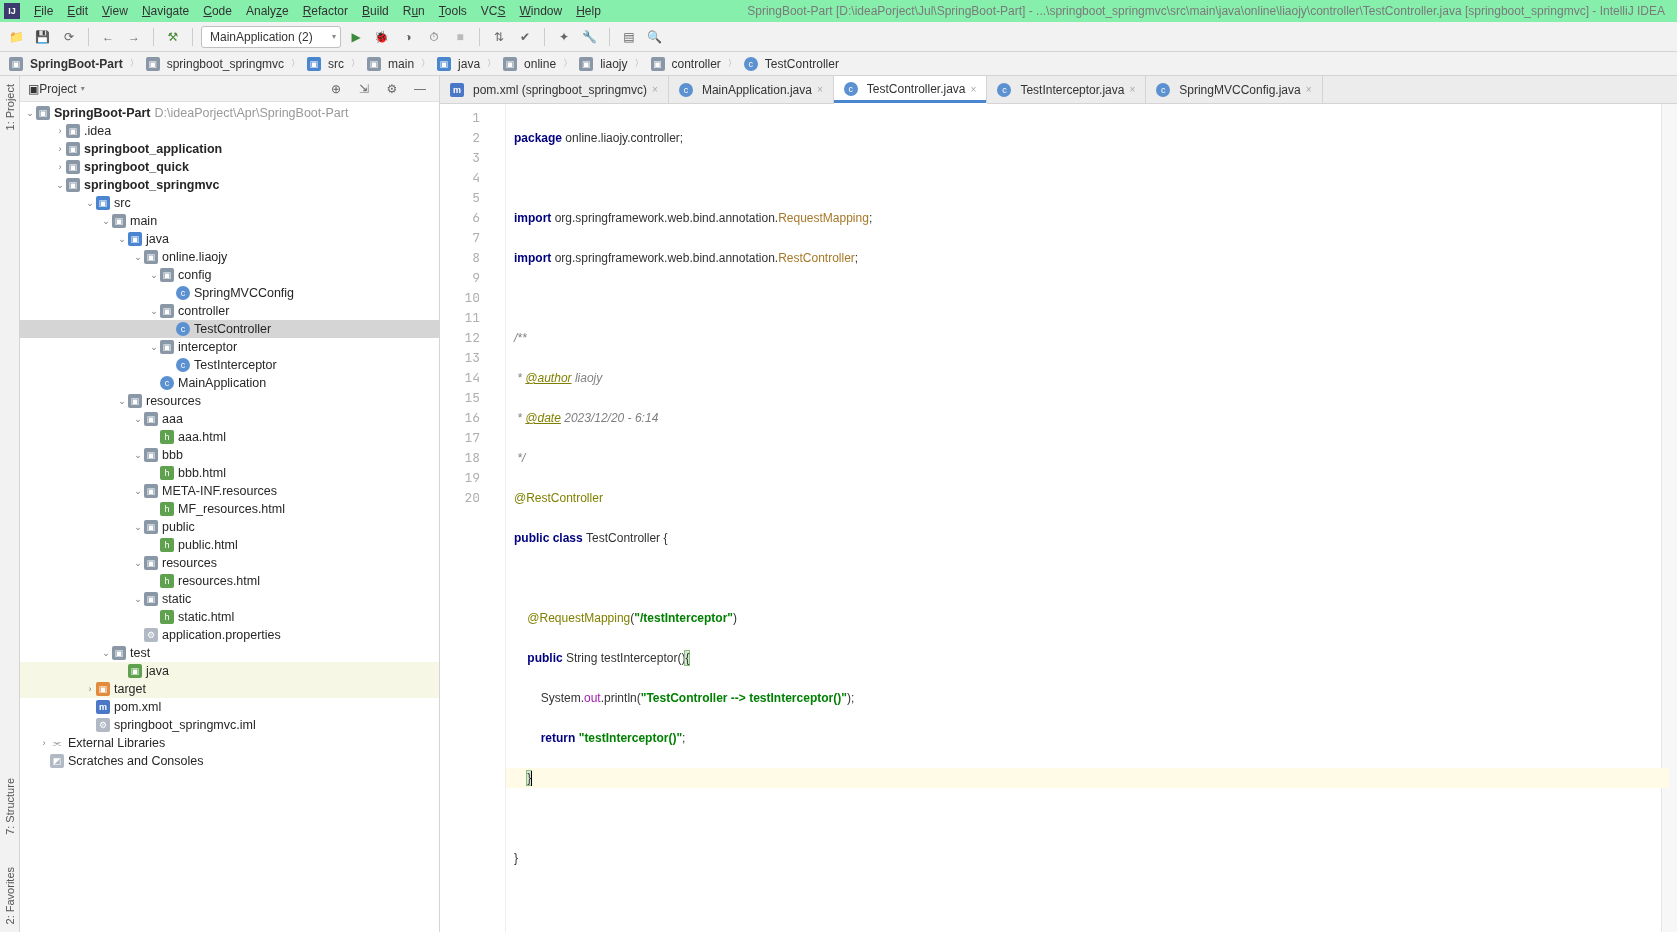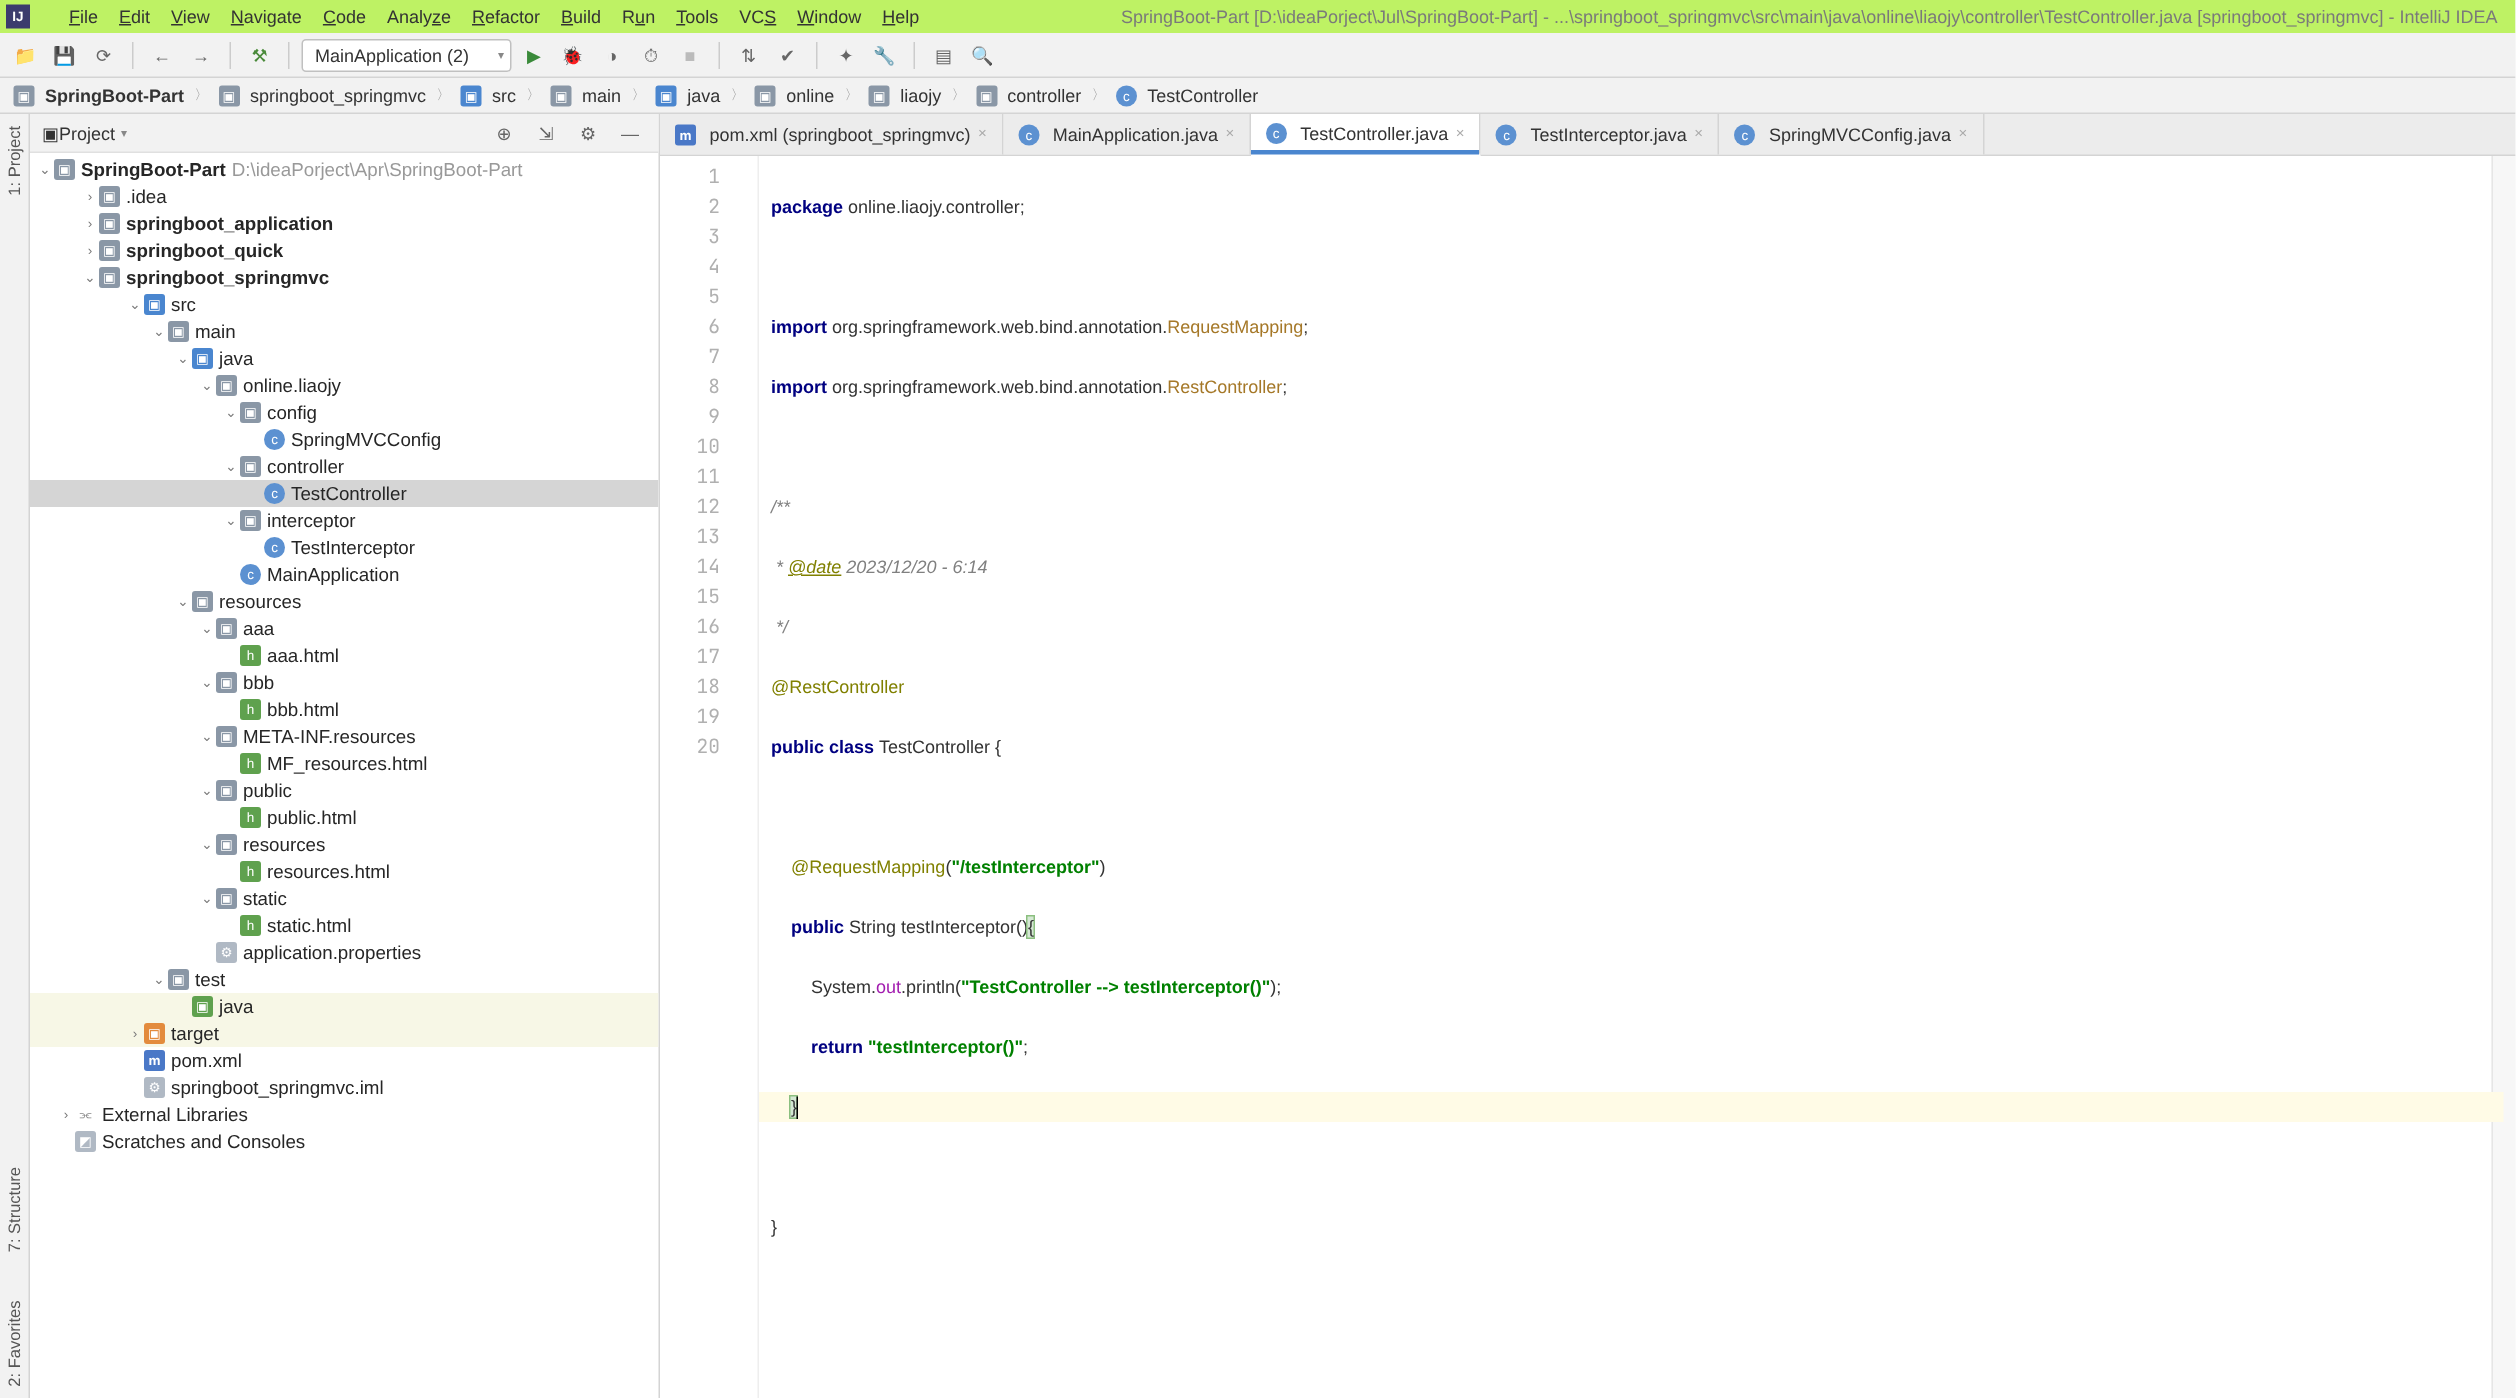--- a/index.html
+++ b/index.html
@@ -1,19 +1,19 @@
 <!DOCTYPE html>
 <html><head>
 <meta charset="utf-8">
 <style>
 * { margin: 0; padding: 0; box-sizing: border-box; font-family: "Segoe UI", Arial, sans-serif; }
 body { width: 1677px; height: 932px; background: #f2f2f2; overflow: hidden; font-size: 12px; color: #333; display: flex; flex-direction: column; }
 
 
-.titlebar { height: 22px; display: flex; align-items: center; padding: 0 4px; background: #bef264; gap: 12px; }
+.titlebar { height: 22px; display: flex; align-items: center; padding: 0 4px; background: #86efac; }
 .titlebar .app-icon { width: 16px; height: 16px; background: #3b3b6d; margin-right: 8px; display: inline-flex; align-items: center; justify-content: center; color: #fff; font-size: 9px; font-weight: bold; }
 .menu { display: flex; gap: 2px; }
 .menu-item { padding: 2px 6px; cursor: pointer; }
 .menu-item u { text-decoration: underline; }
 .title-right { margin-left: auto; color: #7a7a7a; font-size: 12px; white-space: nowrap; padding-right: 8px; }
 
 
 .toolbar { height: 30px; display: flex; align-items: center; padding: 0 6px; gap: 4px; border-bottom: 1px solid #d4d4d4; background: #f2f2f2; }
 .tb-btn { width: 22px; height: 22px; display: inline-flex; align-items: center; justify-content: center; color: #666; cursor: pointer; border-radius: 2px; }
 .tb-sep { width: 1px; height: 18px; background: #ccc; margin: 0 4px; }
@@ -412,20 +412,21 @@
         1<br>2<br>3<br>4<br>5<br>6<br>7<br>8<br>9<br>10<br>11<br>12<br>13<br>14<br>15<br>16<br>17<br>18<br>19<br>20
       </div>
       <div class="gutter-icons"></div>
       <div class="code">
 <div class="cline"><span class="cline-content"><span class="kw">package</span><span> online.liaojy.controller;</span></span></div>
 <div class="cline"></div>
 <div class="cline"><span class="cline-content"><span class="kw">import</span><span> org.springframework.web.bind.annotation.</span><span class="type-import">RequestMapping</span><span>;</span></span></div>
 <div class="cline"><span class="cline-content"><span class="kw">import</span><span> org.springframework.web.bind.annotation.</span><span class="type-import">RestController</span><span>;</span></span></div>
 <div class="cline"></div>
 <div class="cline"><span class="cline-content"><span class="com">/**</span></span></div>
+<div class="cline"><span class="cline-content"><span class="com"> * </span><span class="ann2">@author</span><span class="com"> liaojy</span></span></div>
 <div class="cline"><span class="cline-content"><span class="com"> * </span><span class="ann2">@date</span><span class="com"> 2023/12/20 - 6:14</span></span></div>
 <div class="cline"><span class="cline-content"><span class="com"> */</span></span></div>
 <div class="cline"><span class="cline-content"><span class="ann">@RestController</span></span></div>
 <div class="cline"><span class="cline-content"><span class="kw">public </span><span class="kw">class </span><span>TestController {</span></span></div>
 <div class="cline"></div>
 <div class="cline"><span class="cline-content"><span>    </span><span class="ann">@RequestMapping</span><span>(</span><span class="str">"/testInterceptor"</span><span>)</span></span></div>
 <div class="cline"><span class="cline-content"><span>    </span><span class="kw">public </span><span>String </span><span>testInterceptor()</span><span class="brace-match">{</span></span></div>
 <div class="cline"><span class="cline-content"><span>        </span><span>System.</span><span class="fld">out</span><span>.println(</span><span class="str">"TestController --&gt; testInterceptor()"</span><span>);</span></span></div>
 <div class="cline"><span class="cline-content"><span>        </span><span class="kw">return </span><span class="str">"testInterceptor()"</span><span>;</span></span></div>
 <div class="cline current"><span class="cline-content"><span>    </span><span class="brace-match">}</span><span class="caret"></span></span></div>

